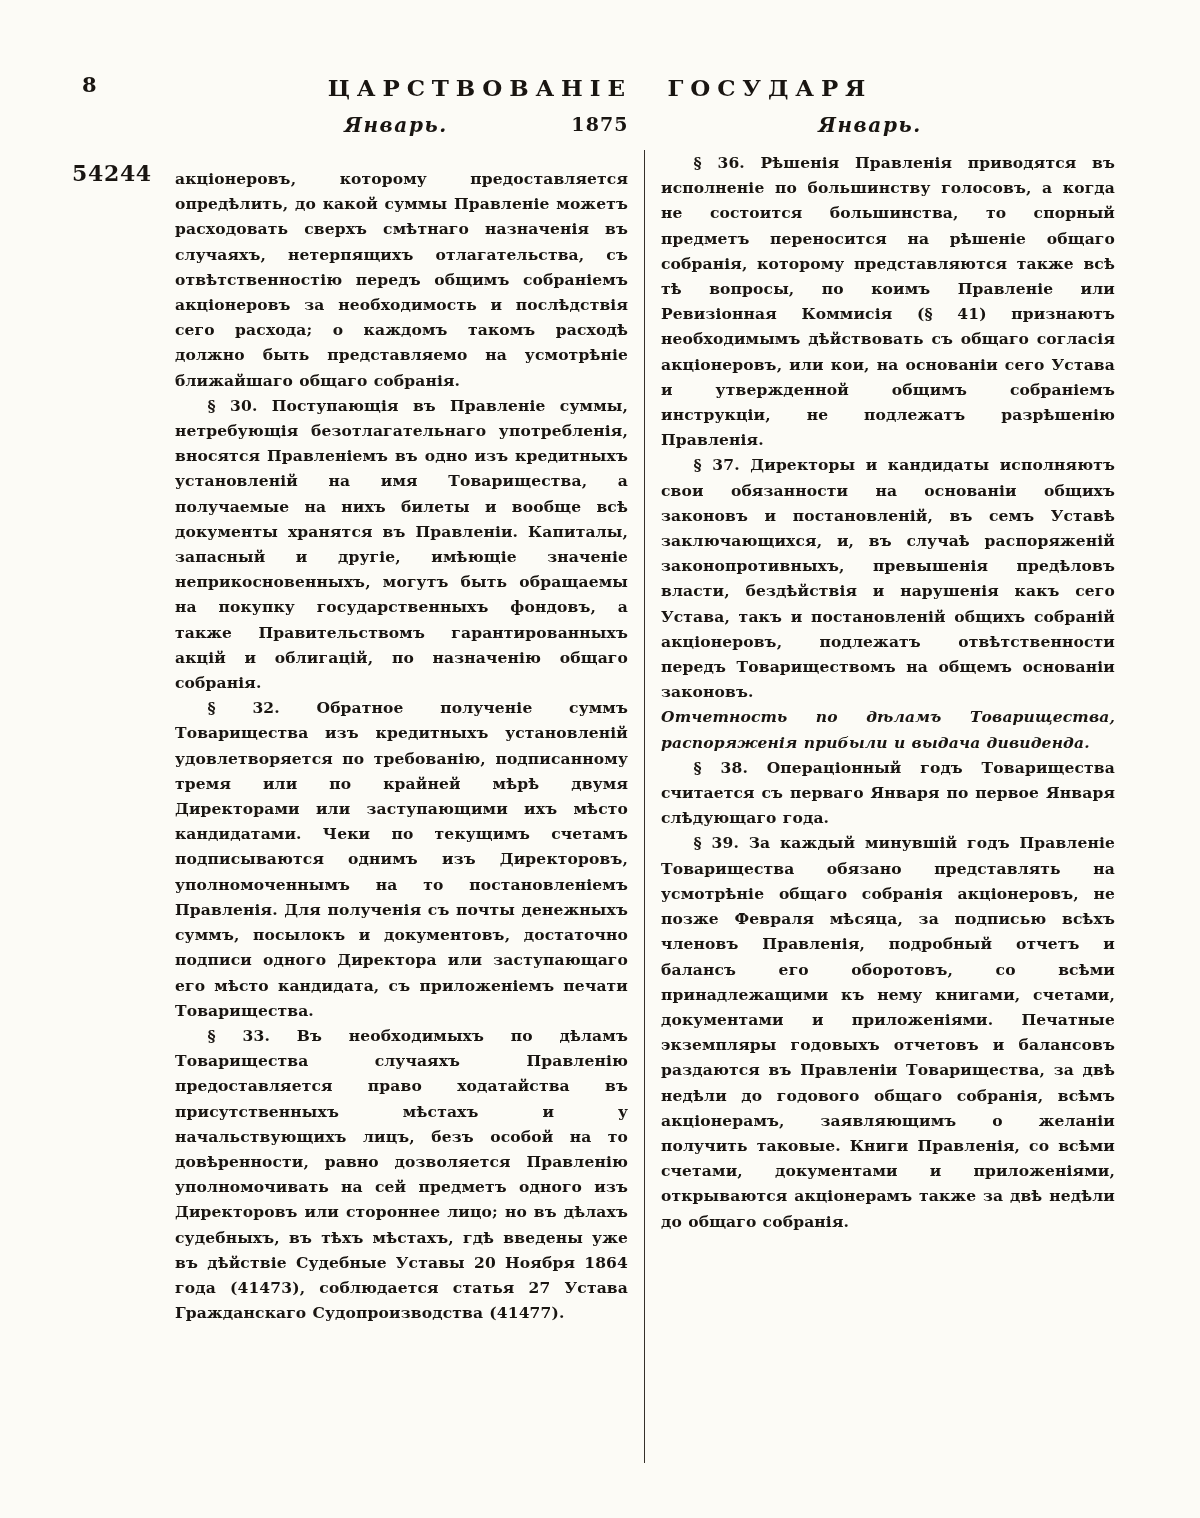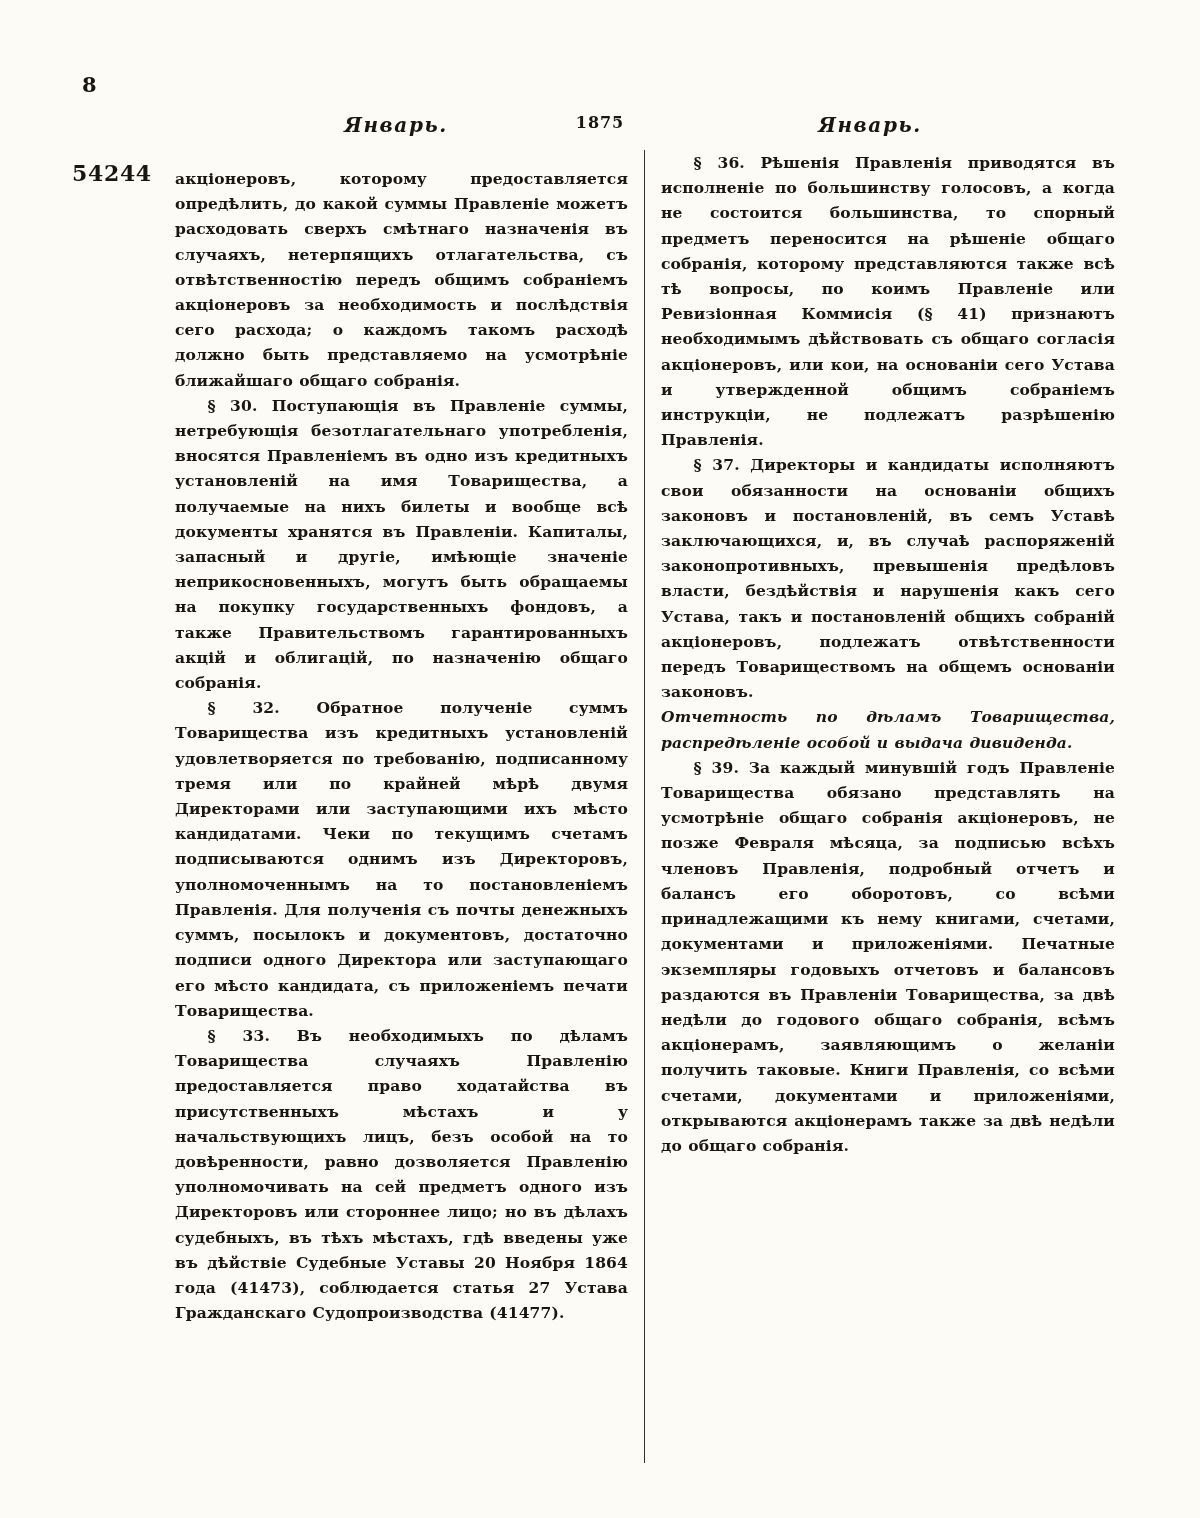--- a/index.html
+++ b/index.html
@@ -52,21 +52,21 @@
     letter-spacing: 0.08em;
     transform: translateX(-50%);
   }
   .subheader .month-left  { left: 33%; }
   .subheader .month-right { left: 72.5%; }
   .subheader .year {
     position: absolute;
     left: 50%;
     transform: translateX(-50%);
     font-weight: 700;
-    font-size: 16px;
+    font-size: 19px;
     letter-spacing: 0.06em;
   }
   .margin-number {
     position: absolute;
     left: 72px;
     top: 148px;
     font-size: 22px;
     font-weight: 700;
     letter-spacing: 0.03em;
     margin-top: 12px;
@@ -104,37 +104,39 @@
     font-weight: 700;
   }
 </style>
 </head>
 <body>
 
 <div class="page">
 
   <div class="page-number">8</div>
 
+  <div class="page-title">ЦАРСТВОВАНІЕ ГОСУДАРЯ</div>
 
   <div class="subheader">
     <span class="month month-left">Январь.</span>
     <span class="year">1875</span>
     <span class="month month-right">Январь.</span>
   </div>
 
   <div class="margin-number">54244</div>
 
   <div class="columns">
     <div class="col col-left">
         <p class="para continuation">акціонеровъ, которому предоставляется опредѣлить, до какой суммы Правленіе можетъ расходовать сверхъ смѣтнаго назначенія въ случаяхъ, нетерпящихъ отлагательства, съ отвѣтственностію передъ общимъ собраніемъ акціонеровъ за необходимость и послѣдствія сего расхода; о каждомъ такомъ расходѣ должно быть представляемо на усмотрѣніе ближайшаго общаго собранія.</p>
         <p class="para paragraph">§ 30. Поступающія въ Правленіе суммы, нетребующія безотлагательнаго употребленія, вносятся Правленіемъ въ одно изъ кредитныхъ установленій на имя Товарищества, а получаемые на нихъ билеты и вообще всѣ документы хранятся въ Правленіи. Капиталы, запасный и другіе, имѣющіе значеніе неприкосновенныхъ, могутъ быть обращаемы на покупку государственныхъ фондовъ, а также Правительствомъ гарантированныхъ акцій и облигацій, по назначенію общаго собранія.</p>
         <p class="para paragraph">§ 32. Обратное полученіе суммъ Товарищества изъ кредитныхъ установленій удовлетворяется по требованію, подписанному тремя или по крайней мѣрѣ двумя Директорами или заступающими ихъ мѣсто кандидатами. Чеки по текущимъ счетамъ подписываются однимъ изъ Директоровъ, уполномоченнымъ на то постановленіемъ Правленія. Для полученія съ почты денежныхъ суммъ, посылокъ и документовъ, достаточно подписи одного Директора или заступающаго его мѣсто кандидата, съ приложеніемъ печати Товарищества.</p>
         <p class="para paragraph">§ 33. Въ необходимыхъ по дѣламъ Товарищества случаяхъ Правленію предоставляется право ходатайства въ присутственныхъ мѣстахъ и у начальствующихъ лицъ, безъ особой на то довѣренности, равно дозволяется Правленію уполномочивать на сей предметъ одного изъ Директоровъ или стороннее лицо; но въ дѣлахъ судебныхъ, въ тѣхъ мѣстахъ, гдѣ введены уже въ дѣйствіе Судебные Уставы 20 Ноября 1864 года (41473), соблюдается статья 27 Устава Гражданскаго Судопроизводства (41477).</p>
       </div>
     <div class="col col-right">
         <p class="para paragraph">§ 36. Рѣшенія Правленія приводятся въ исполненіе по большинству голосовъ, а когда не состоится большинства, то спорный предметъ переносится на рѣшеніе общаго собранія, которому представляются также всѣ тѣ вопросы, по коимъ Правленіе или Ревизіонная Коммисія (§ 41) признаютъ необходимымъ дѣйствовать съ общаго согласія акціонеровъ, или кои, на основаніи сего Устава и утвержденной общимъ собраніемъ инструкціи, не подлежатъ разрѣшенію Правленія.</p>
         <p class="para paragraph">§ 37. Директоры и кандидаты исполняютъ свои обязанности на основаніи общихъ законовъ и постановленій, въ семъ Уставѣ заключающихся, и, въ случаѣ распоряженій законопротивныхъ, превышенія предѣловъ власти, бездѣйствія и нарушенія какъ сего Устава, такъ и постановленій общихъ собраній акціонеровъ, подлежатъ отвѣтственности передъ Товариществомъ на общемъ основаніи законовъ.</p>
-        <p class="para heading-italic">Отчетность по дѣламъ Товарищества, распредѣленіе особой и выдача дивиденда.</p>
+        <p class="para heading-italic">Отчетность по дѣламъ Товарищества, распоряженія прибыли и выдача дивиденда.</p>
+        <p class="para paragraph">§ 38. Операціонный годъ Товарищества считается съ перваго Января по первое Января слѣдующаго года.</p>
         <p class="para paragraph">§ 39. За каждый минувшій годъ Правленіе Товарищества обязано представлять на усмотрѣніе общаго собранія акціонеровъ, не позже Февраля мѣсяца, за подписью всѣхъ членовъ Правленія, подробный отчетъ и балансъ его оборотовъ, со всѣми принадлежащими къ нему книгами, счетами, документами и приложеніями. Печатные экземпляры годовыхъ отчетовъ и балансовъ раздаются въ Правленіи Товарищества, за двѣ недѣли до годового общаго собранія, всѣмъ акціонерамъ, заявляющимъ о желаніи получить таковые. Книги Правленія, со всѣми счетами, документами и приложеніями, открываются акціонерамъ также за двѣ недѣли до общаго собранія.</p>
       </div>
   </div>
 
 </div>
 
 </body></html>

